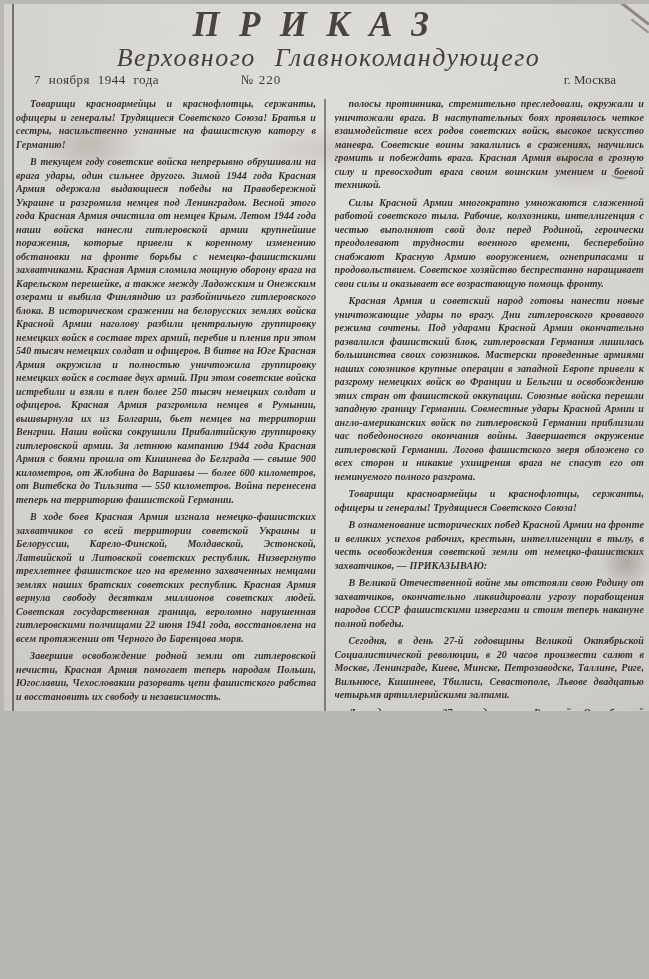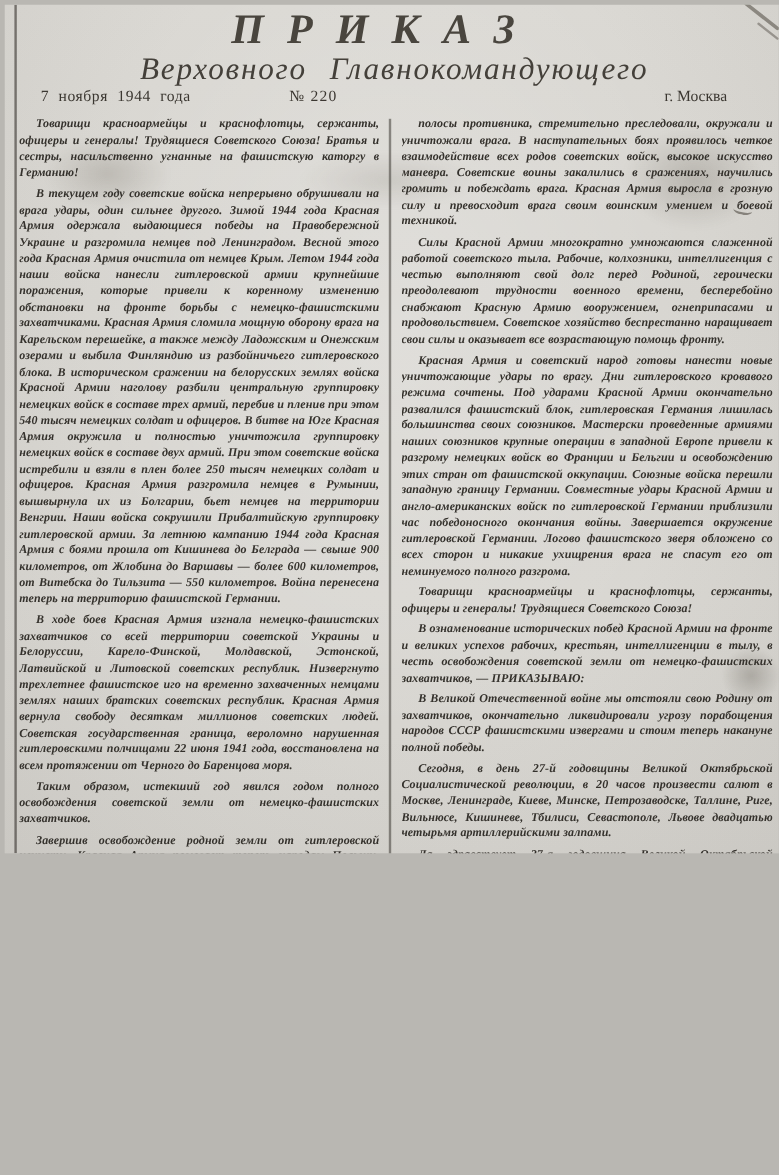--- a/index.html
+++ b/index.html
@@ -28,21 +28,21 @@
   }
   .hdr-subtitle{
     position:absolute;top:39px;left:0;right:0;
     text-align:center;
     font-size:26px;font-weight:400;font-style:italic;
     letter-spacing:1.5px;word-spacing:11px;color:#44403a;white-space:nowrap;
   }
   .dateline{position:absolute;top:68px;left:0;right:0;height:22px;font-size:13px;color:#3b3731;}
   .dateline .date{position:absolute;left:30px;letter-spacing:.5px;word-spacing:4px;}
   .dateline .number{position:absolute;left:237px;letter-spacing:1px;font-family:Liberation Serif, serif;}
-  .dateline .city{position:absolute;right:47px;text-align:center;}
+  .dateline .city{position:absolute;right:37px;text-align:center;}
 
   
   .columns{position:absolute;top:93px;left:12px;right:9px;height:812px;display:flex;overflow:hidden;}
   .col{overflow:hidden;}
   .col-left{width:300px;}
   .divider{width:1.5px;background:rgba(62,58,52,.55);margin:2px 9px 0 8px;}
   .col-right{flex:1;}
   .col p{
     margin:0 0 4px 0;
     font-size:10px;font-weight:700;line-height:1.35;
@@ -104,21 +104,20 @@
       <span class="number">№ 220</span>
       <span class="city">г. Москва</span>
     </div>
   </header>
 
   <main class="columns">
     <section class="col col-left">
       <p>Товарищи красноармейцы и краснофлотцы, сержанты, офицеры и генералы! Трудящиеся Советского Союза! Братья и сестры, насильственно угнанные на фашистскую каторгу в Германию!</p>
       <p>В текущем году советские войска непрерывно обрушивали на врага удары, один сильнее другого. Зимой 1944 года Красная Армия одержала выдающиеся победы на Правобережной Украине и разгромила немцев под Ленинградом. Весной этого года Красная Армия очистила от немцев Крым. Летом 1944 года наши войска нанесли гитлеровской армии крупнейшие поражения, которые привели к коренному изменению обстановки на фронте борьбы с немецко-фашистскими захватчиками. Красная Армия сломила мощную оборону врага на Карельском перешейке, а также между Ладожским и Онежским озерами и выбила Финляндию из разбойничьего гитлеровского блока. В историческом сражении на белорусских землях войска Красной Армии наголову разбили центральную группировку немецких войск в составе трех армий, перебив и пленив при этом 540 тысяч немецких солдат и офицеров. В битве на Юге Красная Армия окружила и полностью уничтожила группировку немецких войск в составе двух армий. При этом советские войска истребили и взяли в плен более 250 тысяч немецких солдат и офицеров. Красная Армия разгромила немцев в Румынии, вышвырнула их из Болгарии, бьет немцев на территории Венгрии. Наши войска сокрушили Прибалтийскую группировку гитлеровской армии. За летнюю кампанию 1944 года Красная Армия с боями прошла от Кишинева до Белграда — свыше 900 километров, от Жлобина до Варшавы — более 600 километров, от Витебска до Тильзита — 550 километров. Война перенесена теперь на территорию фашистской Германии.</p>
       <p>В ходе боев Красная Армия изгнала немецко-фашистских захватчиков со всей территории советской Украины и Белоруссии, Карело-Финской, Молдавской, Эстонской, Латвийской и Литовской советских республик. Низвергнуто трехлетнее фашистское иго на временно захваченных немцами землях наших братских советских республик. Красная Армия вернула свободу десяткам миллионов советских людей. Советская государственная граница, вероломно нарушенная гитлеровскими полчищами 22 июня 1941 года, восстановлена на всем протяжении от Черного до Баренцова моря.</p>
-      <p>Таким образом, истекший год явился годом полного освобождения советской земли от немецко-фашистских захватчиков.</p>
       <p>Завершив освобождение родной земли от гитлеровской нечисти, Красная Армия помогает теперь народам Польши, Югославии, Чехословакии разорвать цепи фашистского рабства и восстановить их свободу и независимость.</p>
 
     </section>
     <div class="divider"></div>
     <section class="col col-right">
       <p>полосы противника, стремительно преследовали, окружали и уничтожали врага. В наступательных боях проявилось четкое взаимодействие всех родов советских войск, высокое искусство маневра. Советские воины закалились в сражениях, научились громить и побеждать врага. Красная Армия выросла в грозную силу и превосходит врага своим воинским умением и боевой техникой.</p>
       <p>Силы Красной Армии многократно умножаются слаженной работой советского тыла. Рабочие, колхозники, интеллигенция с честью выполняют свой долг перед Родиной, героически преодолевают трудности военного времени, бесперебойно снабжают Красную Армию вооружением, огнеприпасами и продовольствием. Советское хозяйство беспрестанно наращивает свои силы и оказывает все возрастающую помощь фронту.</p>
       <p>Красная Армия и советский народ готовы нанести новые уничтожающие удары по врагу. Дни гитлеровского кровавого режима сочтены. Под ударами Красной Армии окончательно развалился фашистский блок, гитлеровская Германия лишилась большинства своих союзников. Мастерски проведенные армиями наших союзников крупные операции в западной Европе привели к разгрому немецких войск во Франции и Бельгии и освобождению этих стран от фашистской оккупации. Союзные войска перешли западную границу Германии. Совместные удары Красной Армии и англо-американских войск по гитлеровской Германии приблизили час победоносного окончания войны. Завершается окружение гитлеровской Германии. Логово фашистского зверя обложено со всех сторон и никакие ухищрения врага не спасут его от неминуемого полного разгрома.</p>
       <p>Товарищи красноармейцы и краснофлотцы, сержанты, офицеры и генералы! Трудящиеся Советского Союза!</p>
       <p>В ознаменование исторических побед Красной Армии на фронте и великих успехов рабочих, крестьян, интеллигенции в тылу, в честь освобождения советской земли от немецко-фашистских захватчиков, — ПРИКАЗЫВАЮ:</p>

